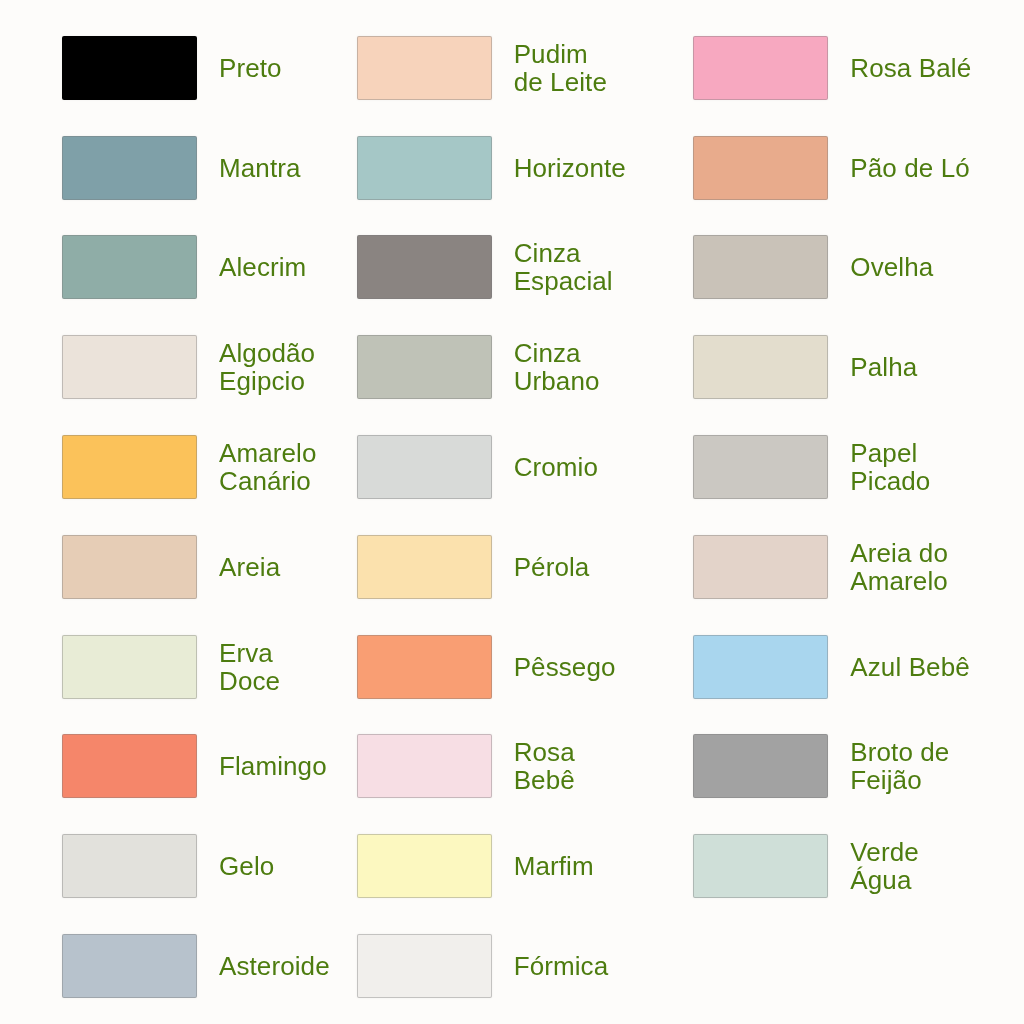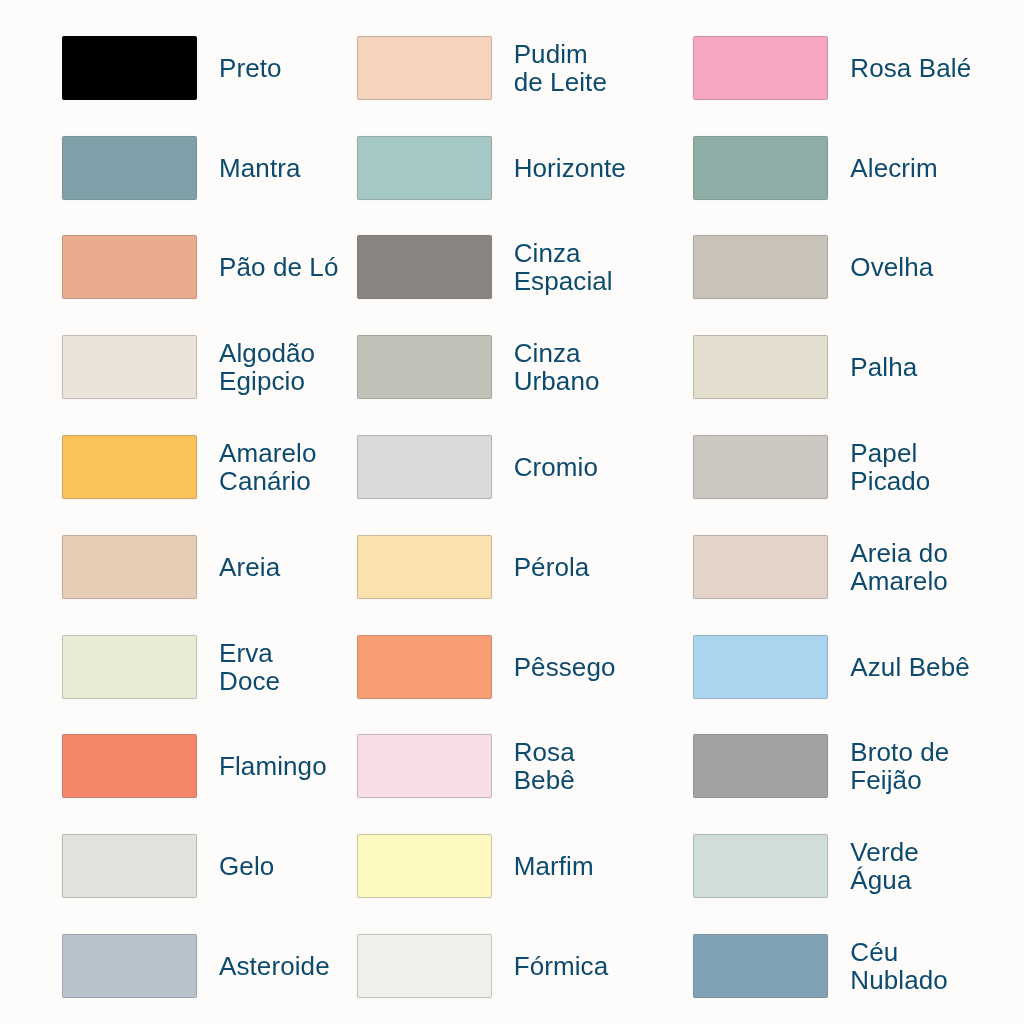--- a/index.html
+++ b/index.html
@@ -46,21 +46,21 @@
     height: 62px;
     flex: 0 0 auto;
     border: 1px solid rgba(120,120,120,0.38);
     border-radius: 2px;
     box-shadow: 0 0 3px rgba(0,0,0,0.05);
   }
   .swatch-label {
     margin-left: 22px;
     font-size: 26px;
     line-height: 1.08;
-    color: #0c4a6e;
+    color: #4d7c0f;
     letter-spacing: 0.1px;
     max-width: 180px;
     white-space: pre-line;
     font-weight: 400;
   }
 </style>
 </head>
 <body>
 
 <div id="palette-sheet">
@@ -80,26 +80,26 @@
       </div>
       <div class="swatch-row">
         <div class="swatch-chip" style="background: rgb(127, 160, 168); border-color: rgba(120, 120, 120, 0.38);"></div>
         <div class="swatch-label">Mantra</div>
       </div>
       <div class="swatch-row">
         <div class="swatch-chip" style="background: rgb(165, 199, 198); border-color: rgba(120, 120, 120, 0.38);"></div>
         <div class="swatch-label">Horizonte</div>
       </div>
       <div class="swatch-row">
+        <div class="swatch-chip" style="background: rgb(232, 171, 140); border-color: rgba(120, 120, 120, 0.38);"></div>
+        <div class="swatch-label">Pão de Ló</div>
+      </div>
+      <div class="swatch-row">
         <div class="swatch-chip" style="background: rgb(143, 173, 167); border-color: rgba(120, 120, 120, 0.38);"></div>
         <div class="swatch-label">Alecrim</div>
-      </div>
-      <div class="swatch-row">
-        <div class="swatch-chip" style="background: rgb(232, 171, 140); border-color: rgba(120, 120, 120, 0.38);"></div>
-        <div class="swatch-label">Pão de Ló</div>
       </div>
       <div class="swatch-row">
         <div class="swatch-chip" style="background: rgb(138, 132, 129); border-color: rgba(120, 120, 120, 0.38);"></div>
         <div class="swatch-label">Cinza
 Espacial</div>
       </div>
       <div class="swatch-row">
         <div class="swatch-chip" style="background: rgb(201, 194, 184); border-color: rgba(120, 120, 120, 0.38);"></div>
         <div class="swatch-label">Ovelha</div>
       </div>
@@ -185,19 +185,14 @@
 Água</div>
       </div>
       <div class="swatch-row">
         <div class="swatch-chip" style="background: rgb(183, 194, 204); border-color: rgba(120, 120, 120, 0.38);"></div>
         <div class="swatch-label">Asteroide</div>
       </div>
       <div class="swatch-row">
         <div class="swatch-chip" style="background: rgb(241, 239, 236); border-color: rgba(120, 120, 120, 0.38);"></div>
         <div class="swatch-label">Fórmica</div>
       </div>
-      <div class="swatch-row">
-        <div class="swatch-chip" style="background: rgb(127, 163, 181); border-color: rgba(120, 120, 120, 0.38);"></div>
-        <div class="swatch-label">Céu
-Nublado</div>
-      </div>
     </div>
 </div>
 
 </body></html>

